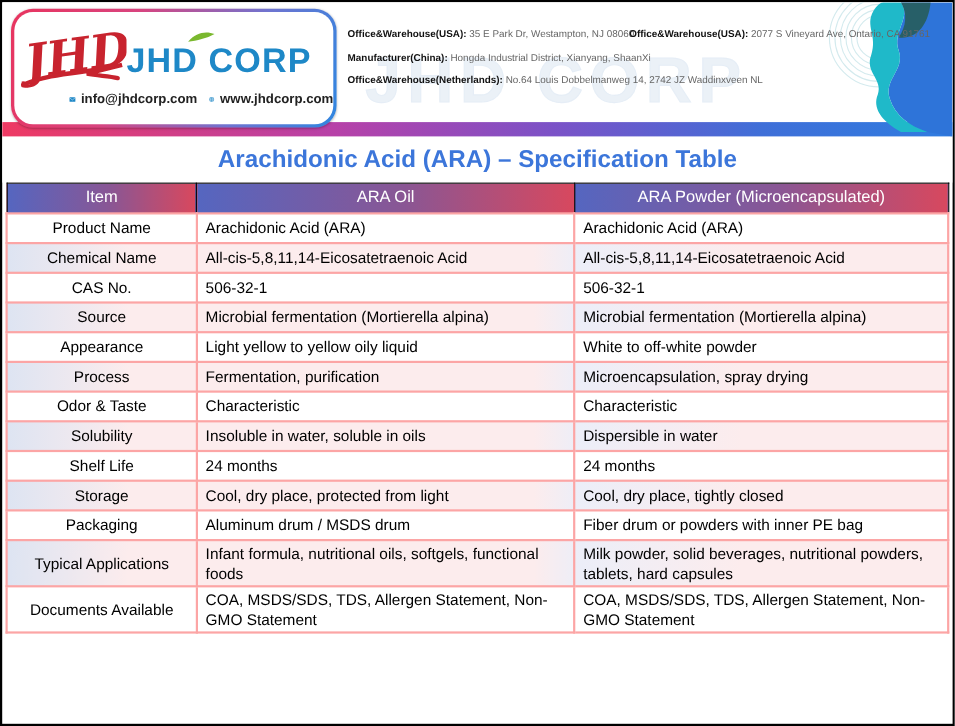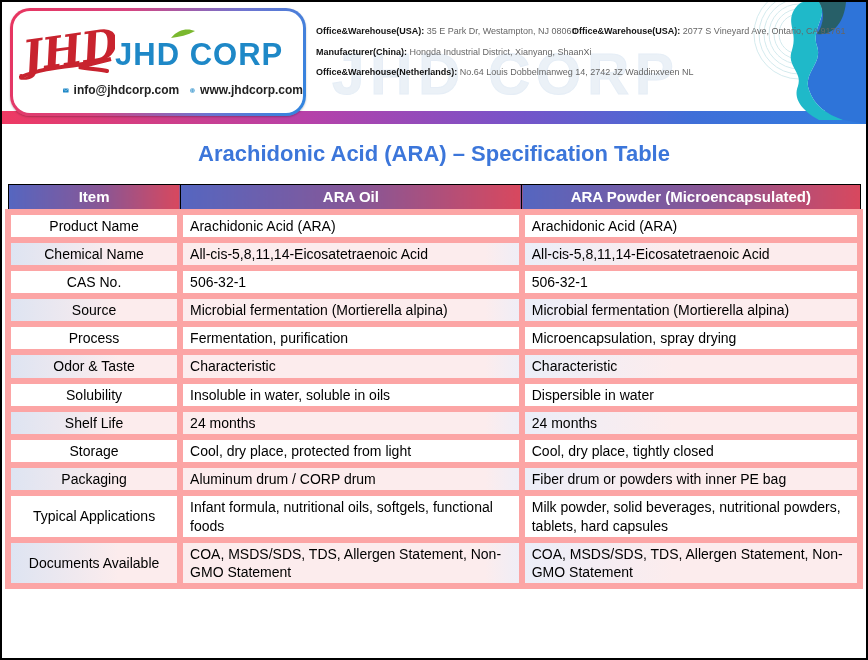--- a/index.html
+++ b/index.html
@@ -47,36 +47,36 @@
     position:absolute;left:314px;top:24px;width:548px;z-index:2;
     display:grid;grid-template-columns:46% 54%;row-gap:9px;column-gap:4px;
     font-size:9px;line-height:1.3;
   }
   .addr{white-space:nowrap;}
   .addr-wide{grid-column:1 / span 2;}
   .addr b{color:#111;font-size:9px;}
   .addr span{color:#666;}
   
   #title-bar{
-    width:100%;height:60px;display:flex;align-items:center;justify-content:center;
+    width:100%;height:42px;display:flex;align-items:center;justify-content:center;
     color:#3c76da;font-size:22px;font-weight:bold;background:#fff;
   }
   
   #table-wrap{margin:0 3px;}
   table{width:100%;border-collapse:collapse;table-layout:fixed;}
   col.c-item{width:20.2%;}
   col.c-oil{width:40.1%;}
   col.c-powder{width:39.7%;}
   thead th{
     background:linear-gradient(90deg,#5566c0 0%,#8a5694 55%,#d8485e 100%);
-    color:#fff;font-size:15px;font-weight:bold;height:27px;
+    color:#fff;font-size:15px;font-weight:normal;height:27px;
     border:1px solid #000;padding:2px 4px;text-align:center;
   }
   tbody td{
-    border:6px solid #fca5a5;font-size:14px;color:#000;height:27px;
+    border:2px solid #fca5a5;font-size:14px;color:#000;height:27px;
     padding:2px 7px;vertical-align:middle;line-height:1.3;background:transparent;
   }
   tbody td.item-cell{text-align:center;}
   tbody tr:nth-child(even){
     background:linear-gradient(90deg,#dde4f2 0%,#fceced 13%,#fceced 56%,#ecEEf8 61%,#fceced 78%,#fceced 100%);
   }
 </style>
 </head>
 <body>
 
@@ -169,20 +169,25 @@
             <td class="item-cell">CAS No.</td>
             <td class="value-cell">506-32-1</td>
             <td class="value-cell">506-32-1</td>
           </tr>
           <tr>
             <td class="item-cell">Source</td>
             <td class="value-cell">Microbial fermentation (Mortierella alpina)</td>
             <td class="value-cell">Microbial fermentation (Mortierella alpina)</td>
           </tr>
           <tr>
+            <td class="item-cell">Appearance</td>
+            <td class="value-cell">Light yellow to yellow oily liquid</td>
+            <td class="value-cell">White to off-white powder</td>
+          </tr>
+          <tr>
             <td class="item-cell">Process</td>
             <td class="value-cell">Fermentation, purification</td>
             <td class="value-cell">Microencapsulation, spray drying</td>
           </tr>
           <tr>
             <td class="item-cell">Odor &amp; Taste</td>
             <td class="value-cell">Characteristic</td>
             <td class="value-cell">Characteristic</td>
           </tr>
           <tr>
@@ -195,21 +200,21 @@
             <td class="value-cell">24 months</td>
             <td class="value-cell">24 months</td>
           </tr>
           <tr>
             <td class="item-cell">Storage</td>
             <td class="value-cell">Cool, dry place, protected from light</td>
             <td class="value-cell">Cool, dry place, tightly closed</td>
           </tr>
           <tr>
             <td class="item-cell">Packaging</td>
-            <td class="value-cell">Aluminum drum / CORP drum</td>
+            <td class="value-cell">Aluminum drum / MSDS drum</td>
             <td class="value-cell">Fiber drum or powders with inner PE bag</td>
           </tr>
           <tr>
             <td class="item-cell">Typical Applications</td>
             <td class="value-cell">Infant formula, nutritional oils, softgels, functional foods</td>
             <td class="value-cell">Milk powder, solid beverages, nutritional powders, tablets, hard capsules</td>
           </tr>
           <tr>
             <td class="item-cell">Documents Available</td>
             <td class="value-cell">COA, MSDS/SDS, TDS, Allergen Statement, Non-GMO Statement</td>

